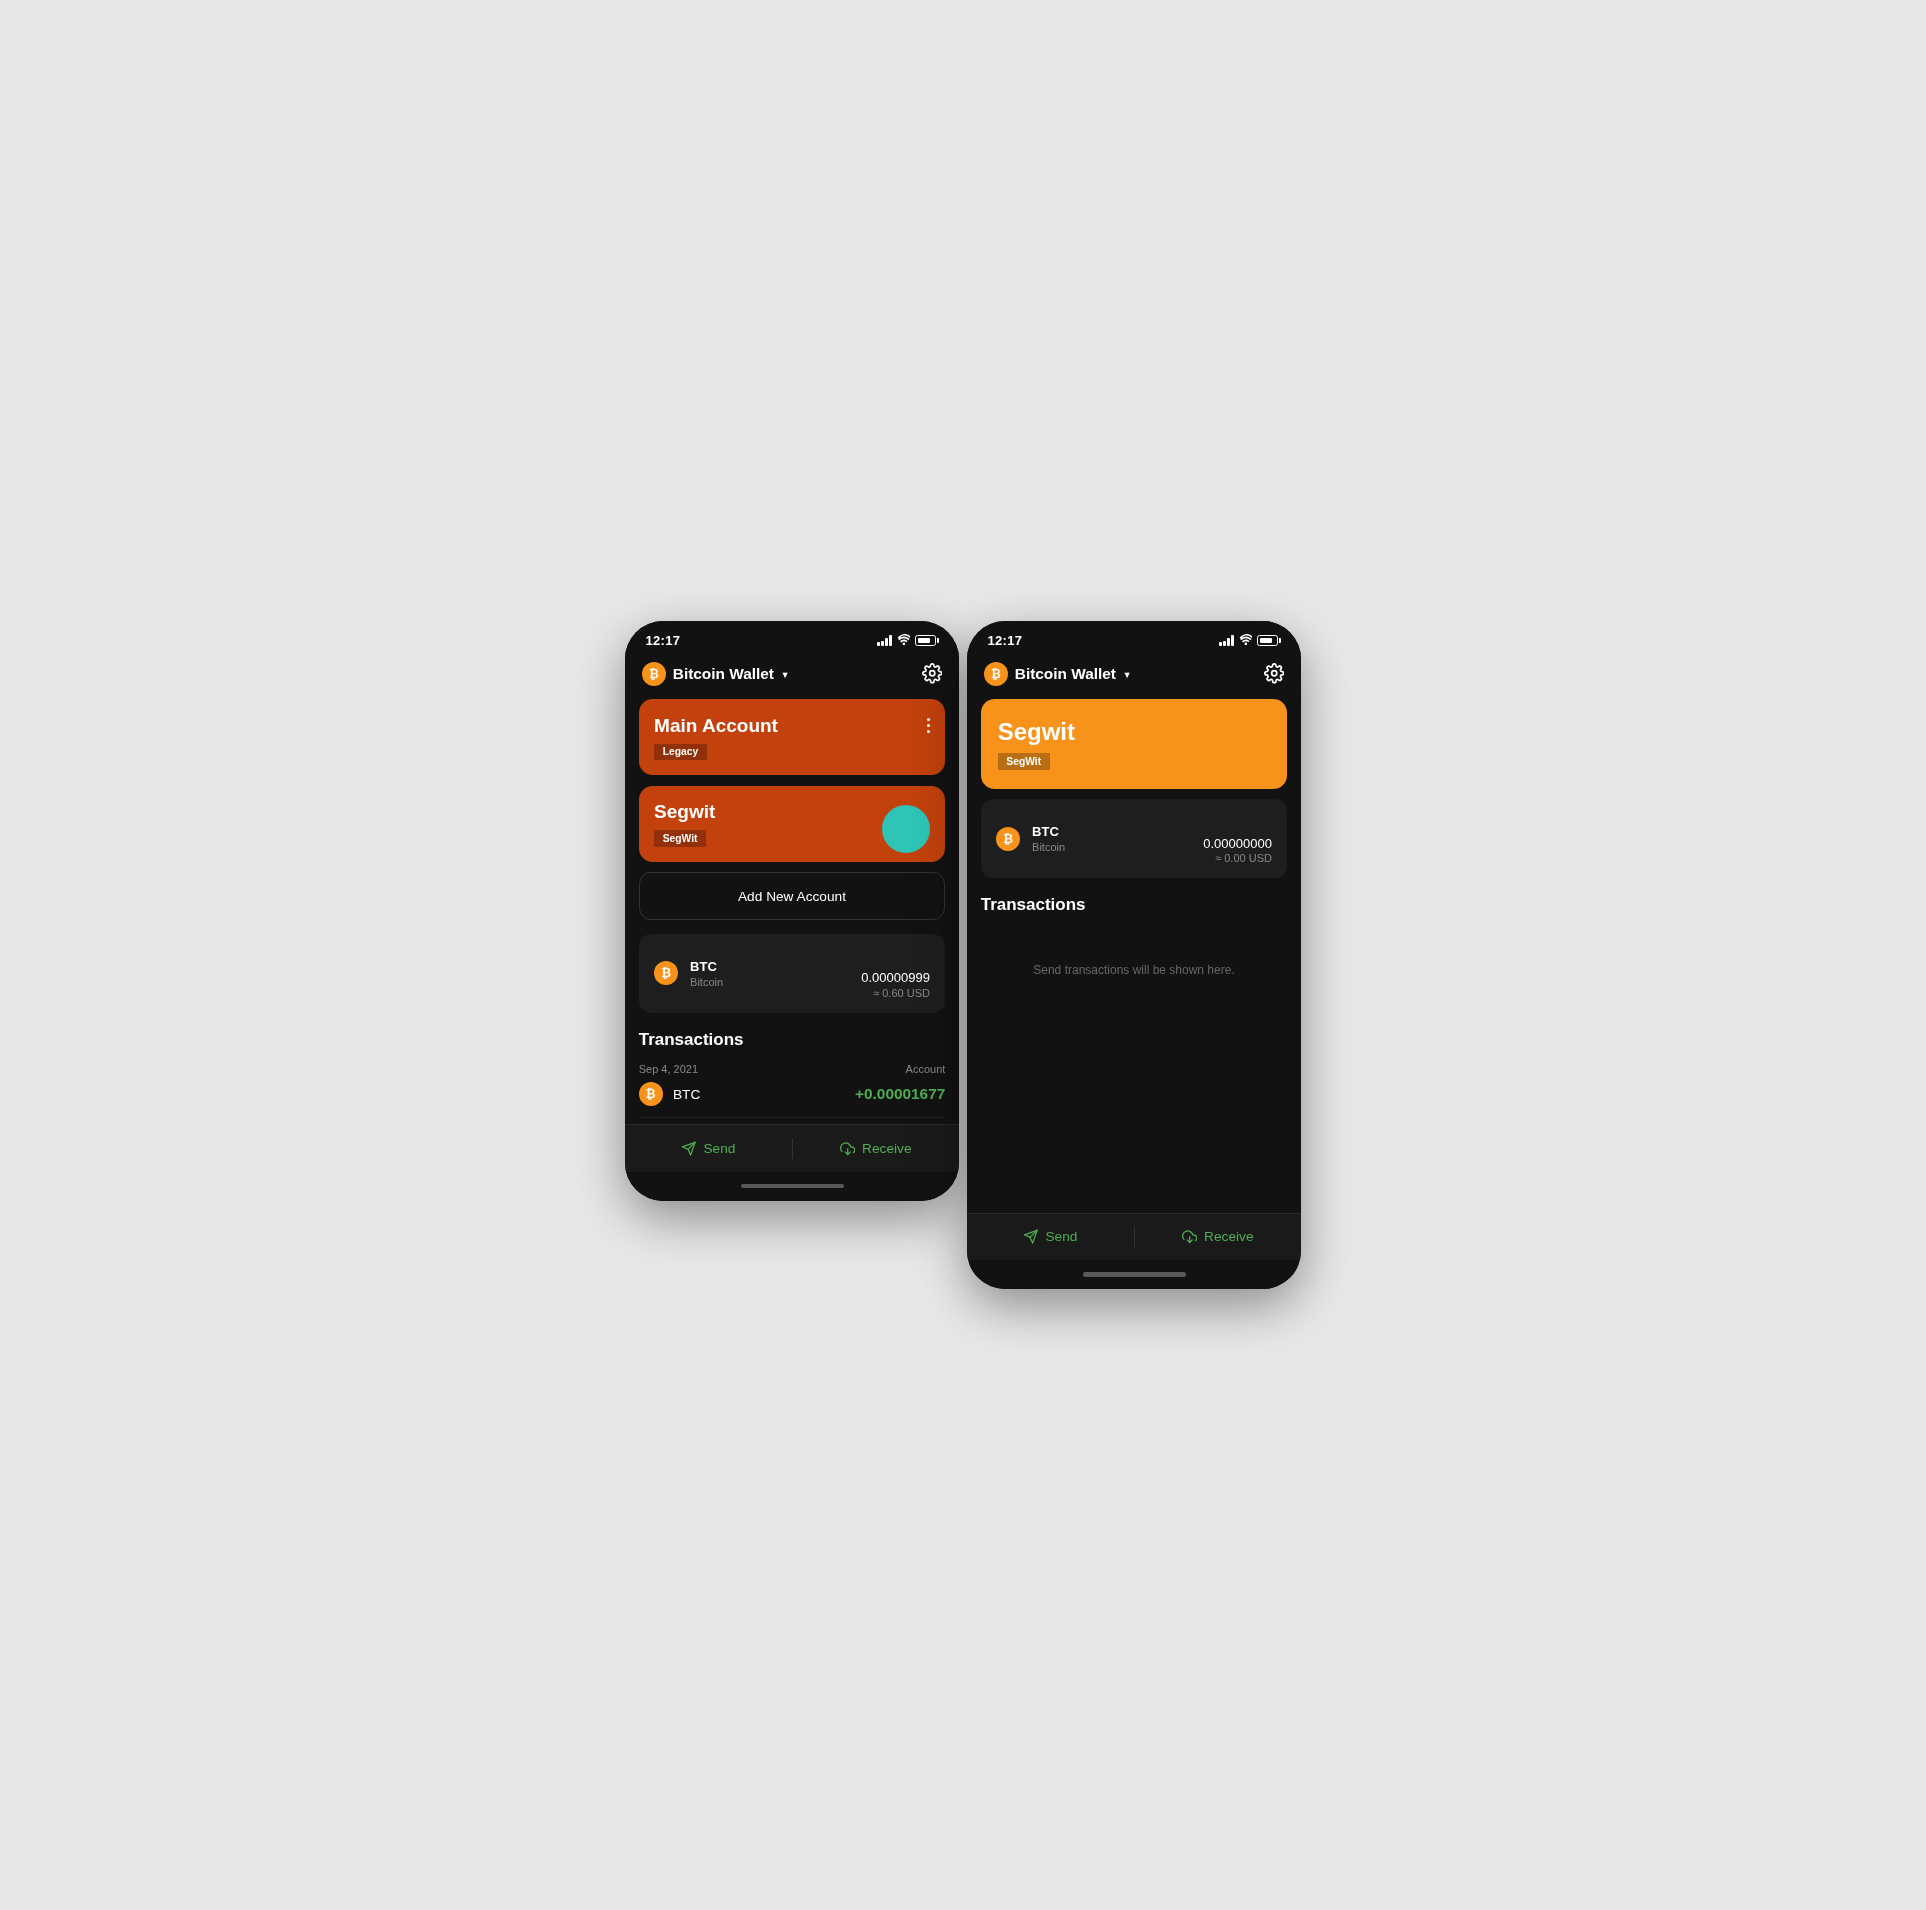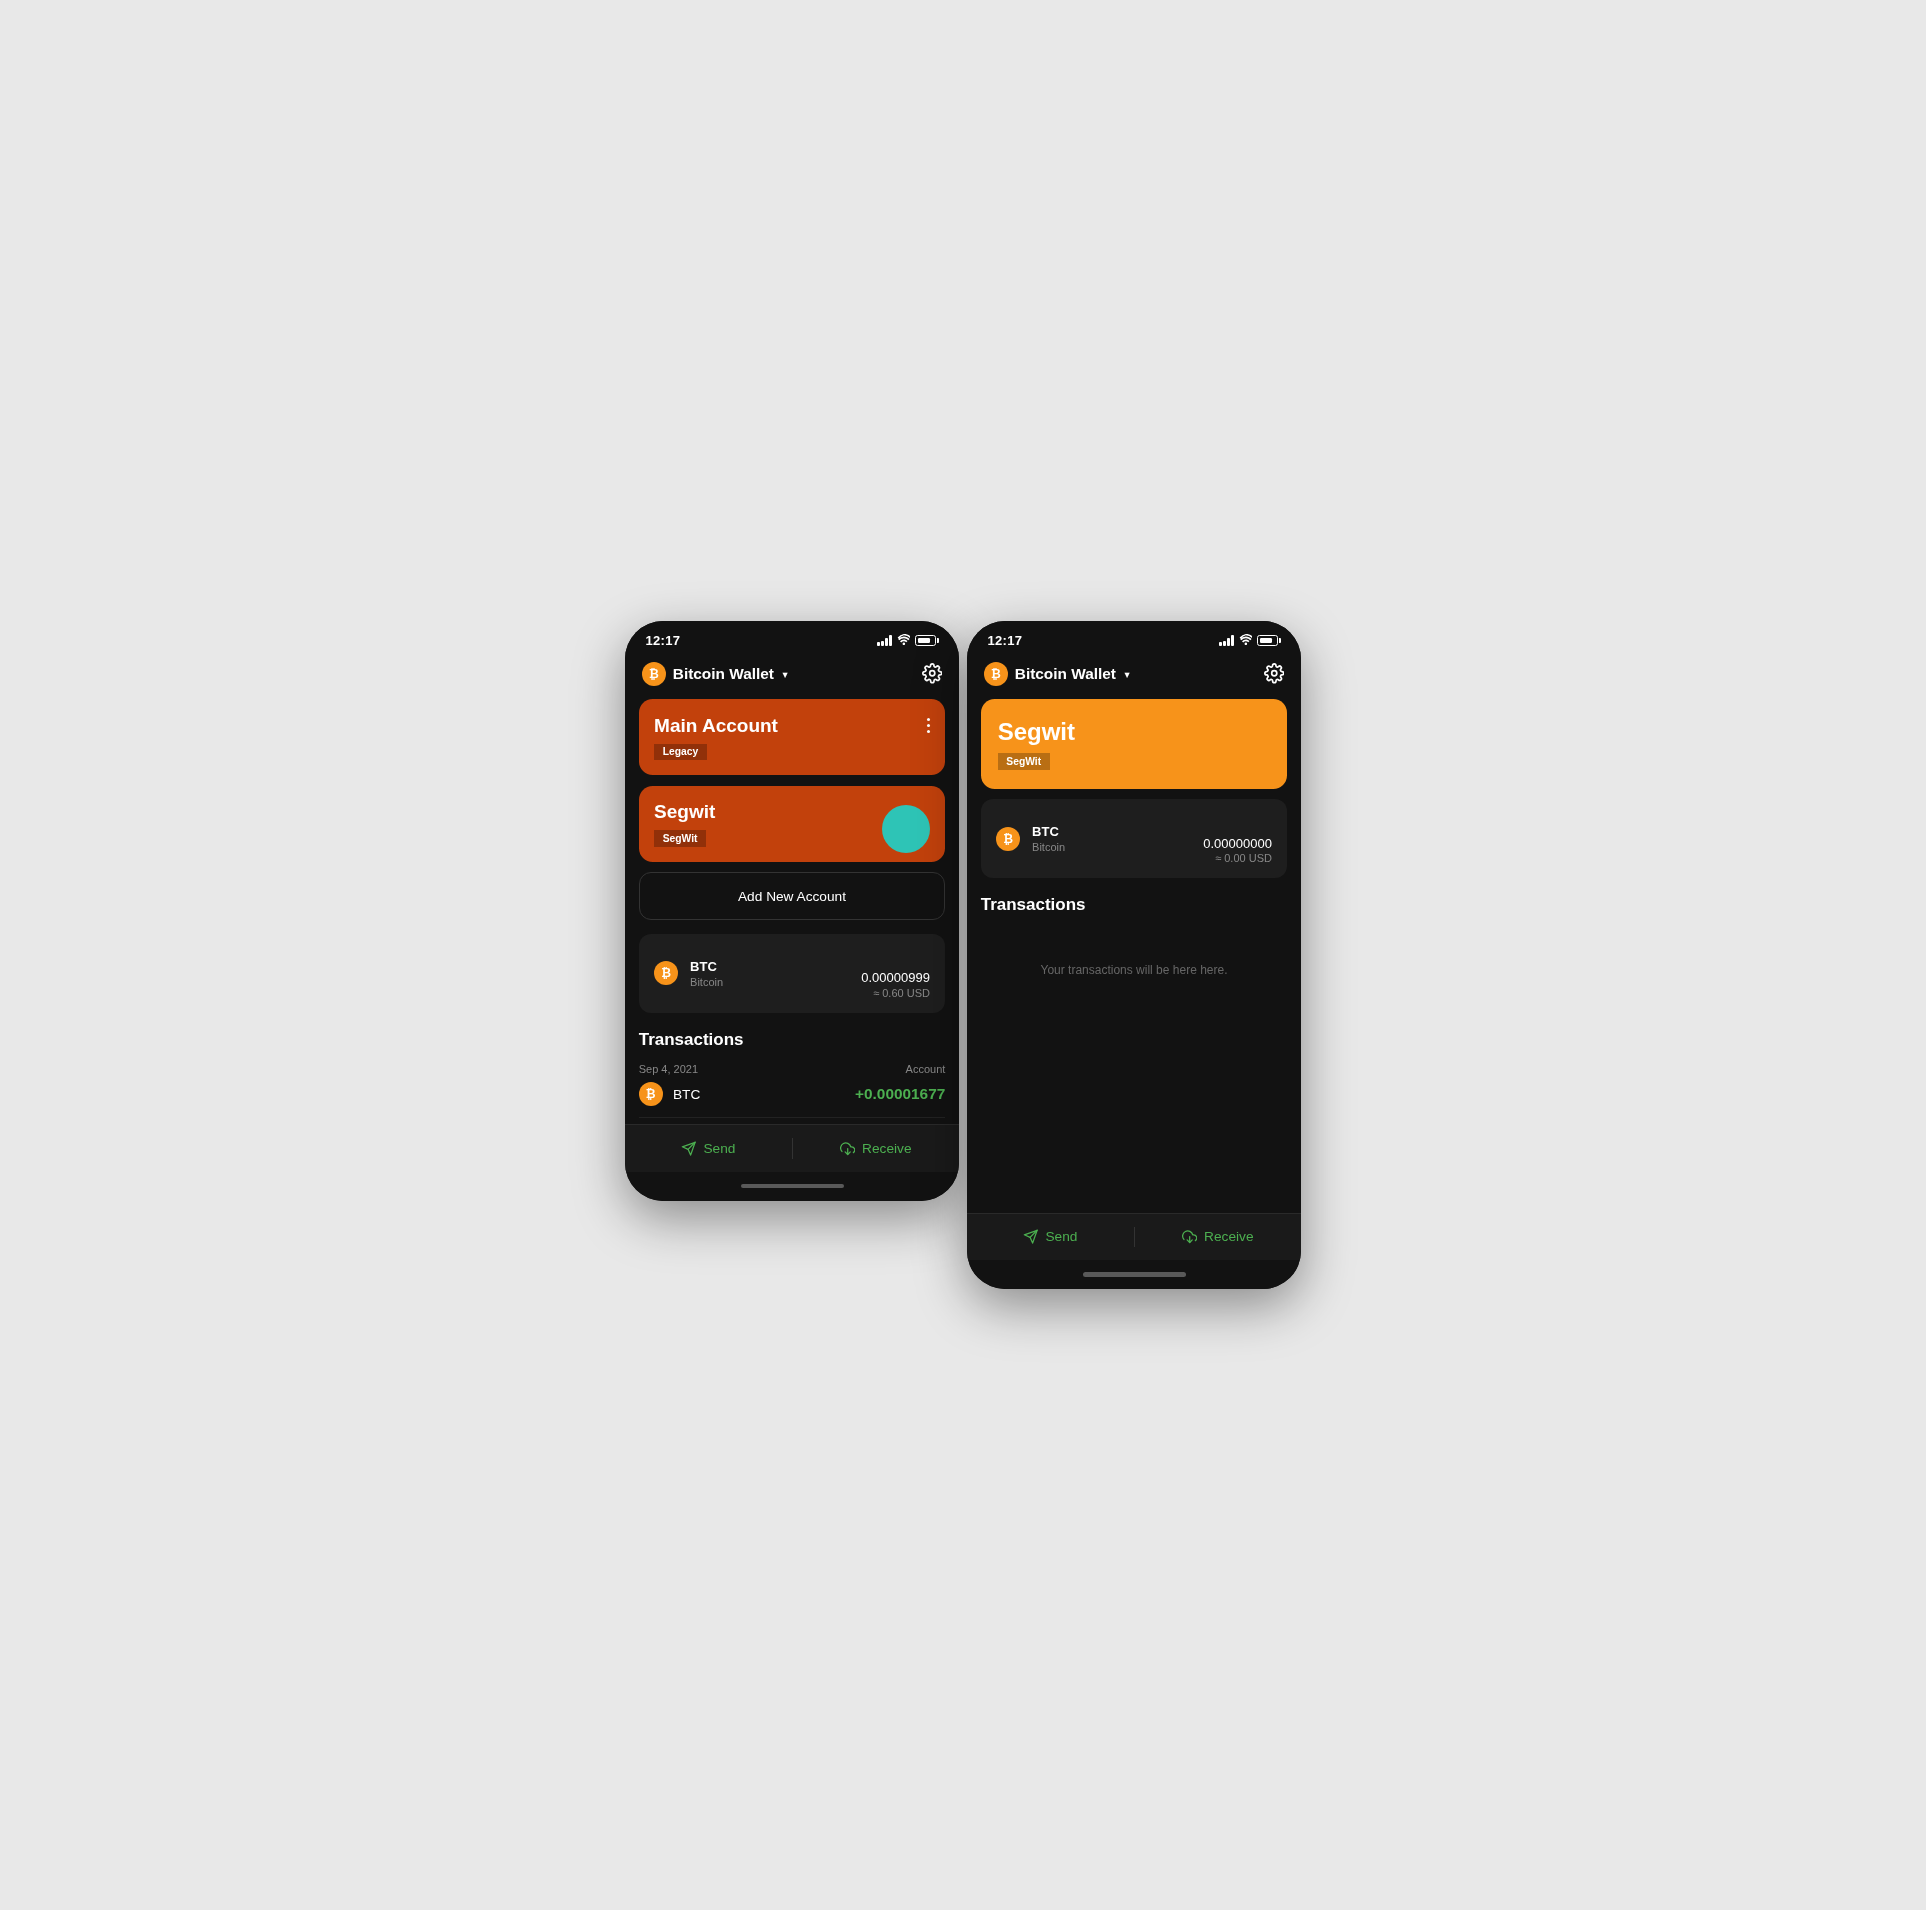--- a/index.html
+++ b/index.html
@@ -500,21 +500,21 @@
           <div class="balance-currency">BTC</div>
           <div class="balance-name">Bitcoin</div>
         </div>
         <div class="balance-amounts">
           <div class="balance-btc">0.00000000</div>
           <div class="balance-usd">≈ 0.00 USD</div>
         </div>
       </div>
 
       <div class="section-title">Transactions</div>
-      <div class="empty-tx">Your transactions will be here here.</div>
+      <div class="empty-tx">Send transactions will be shown here.</div>
     </div>
 
     <div class="bottom-bar" style="margin-top: auto; position: absolute; bottom: 29px; width: 100%;">
       <button class="bottom-btn">
         <svg width="15.4" height="15.4" viewBox="0 0 24 24" fill="none" stroke="#4CAF50" stroke-width="2" stroke-linecap="round" stroke-linejoin="round">
           <line x1="22" y1="2" x2="11" y2="13"></line>
           <polygon points="22 2 15 22 11 13 2 9 22 2"></polygon>
         </svg>
         <span>Send</span>
       </button>

